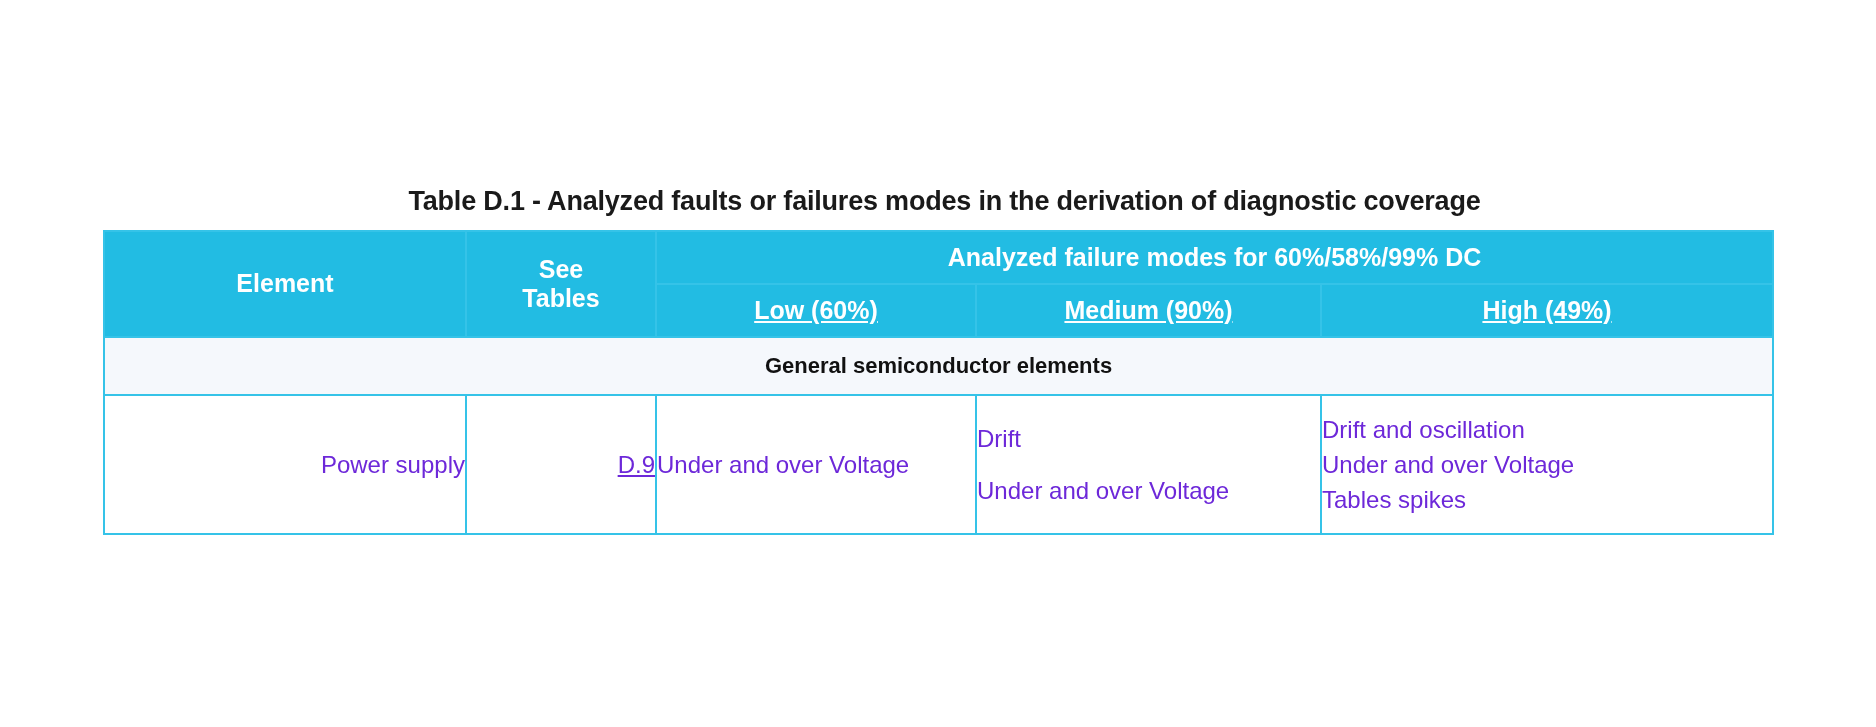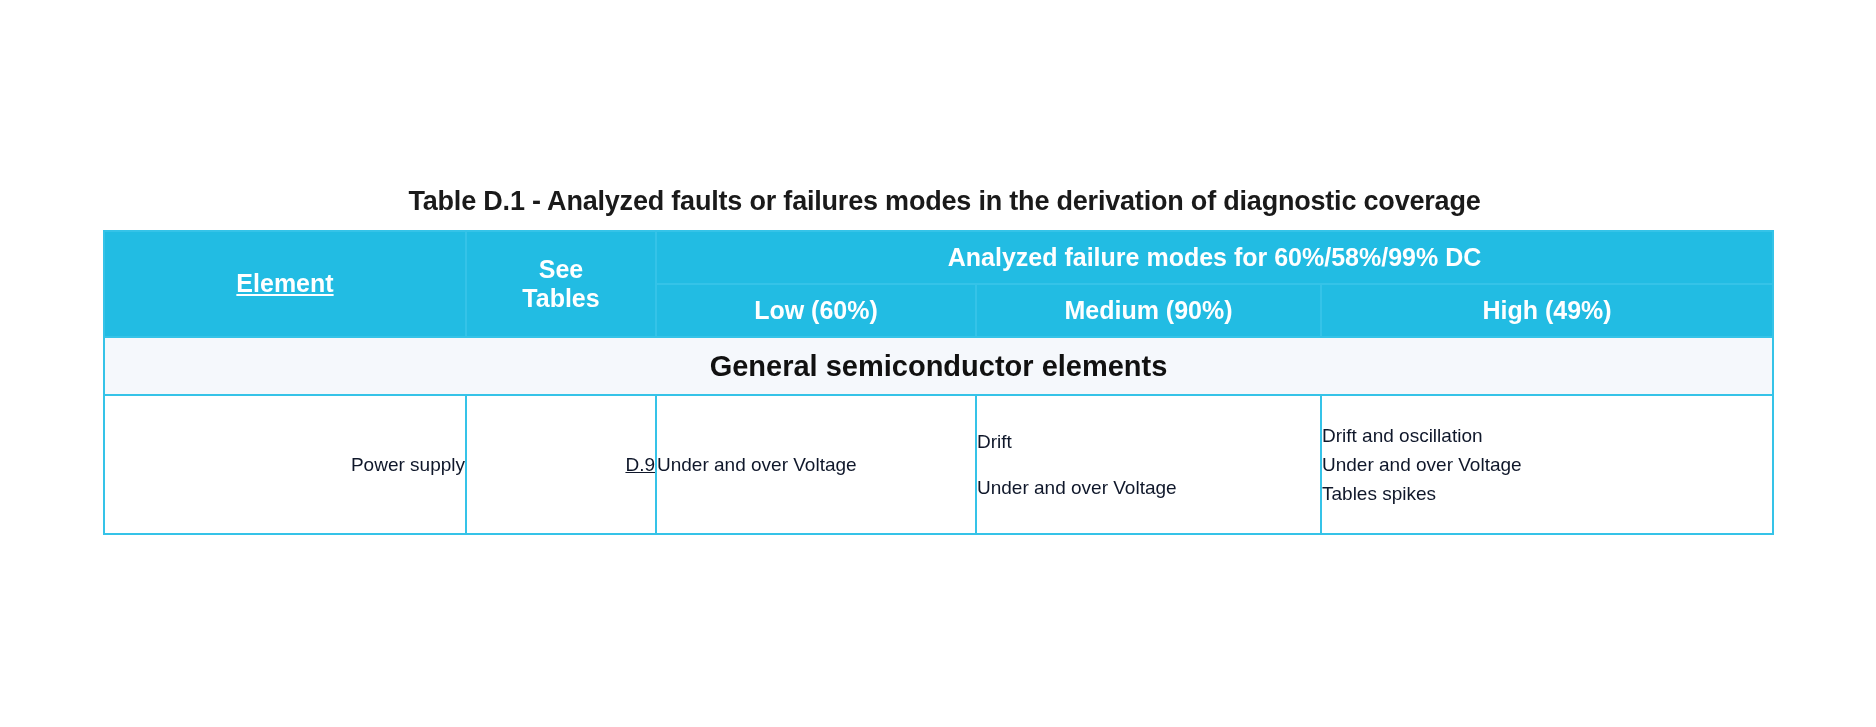--- a/index.html
+++ b/index.html
@@ -57,57 +57,58 @@
   .hdr {
     background: #22BCE3;
     color: #ffffff;
     font-weight: bold;
     font-size: 25px;
     text-align: center;
     border-color: #ffffff;
     line-height: 1.18;
     padding: 4px 6px;
   }
-  .hdr-outer-left  { border-left-color: #22BCE3; text-decoration: underline; }
+  .hdr-outer-left  { border-left-color: #22BCE3; }
   .hdr-outer-right { border-right-color: #22BCE3; }
   .hdr-outer-top   { border-top-color: #22BCE3; }
 
   .hdr-element {
     height: 104px;
   }
   .hdr-see-tables {
     height: 104px;
   }
   .hdr-group {
     height: 50px;
   }
   .hdr-sub {
     height: 50px;
+    text-decoration: underline;
   }
 
   
   .section-row td {
     background: #F5F8FC;
     color: #111111;
     font-weight: bold;
-    font-size: 29px;
+    font-size: 22px;
     text-align: center;
     height: 52px;
     border-left-color: #35C3E8;
     border-right-color: #35C3E8;
     border-top-color: #ffffff;
     border-bottom-color: #35C3E8;
     padding: 2px 6px;
   }
 
   
   .body-cell {
     background: #ffffff;
-    color: #0f172a;
-    font-size: 19px;
+    color: #6d28d9;
+    font-size: 24px;
     height: 137px;
     padding: 6px 16px;
     line-height: 1.22;
   }
   .cell-element {
     text-align: right;
     padding-left: 20px;
   }
   .cell-see {
     text-align: right;

